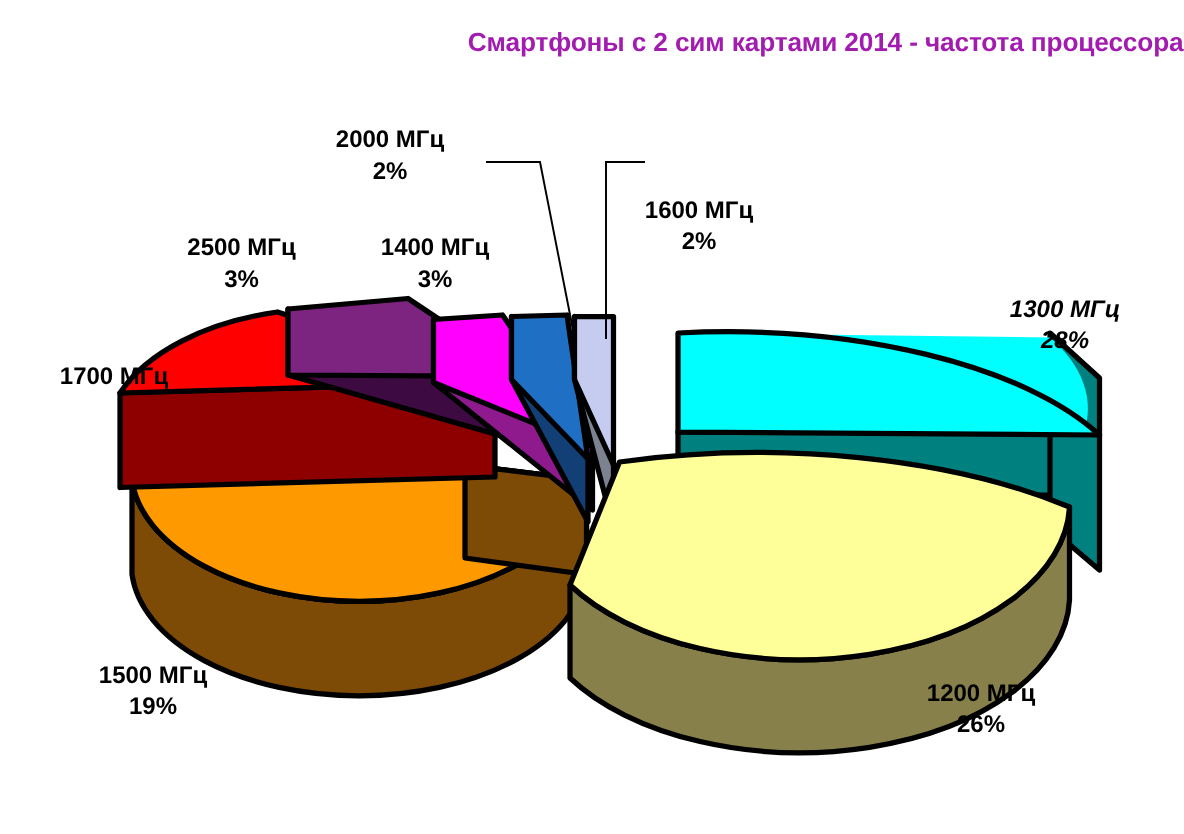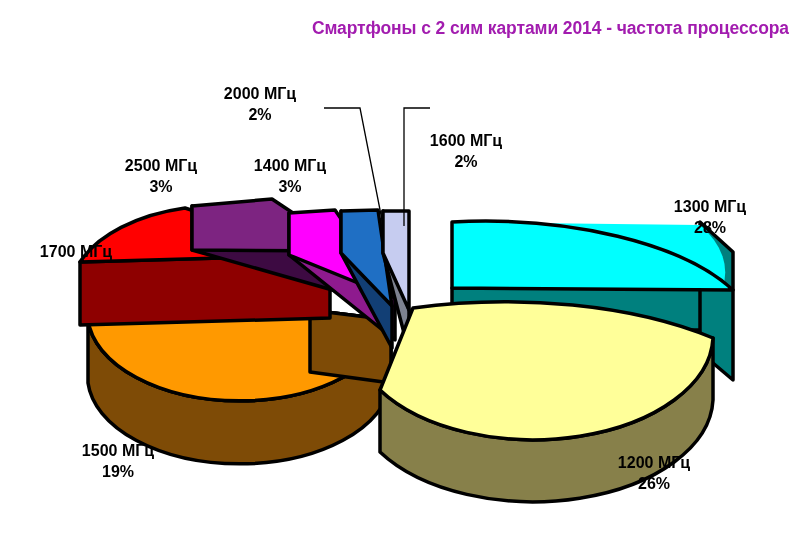--- a/index.html
+++ b/index.html
@@ -107,31 +107,31 @@
       </g>
 
     </g>
 
     <g fill="none" stroke="#000000" stroke-width="1.3">
       <path d="M 324,108 L 360,108 L 383,225"></path>
       <path d="M 404,226 L 404,108 L 430,108"></path>
     </g>
   </svg>
 
-  <div class="slice-label" style="left:644px; top:196px; width:132px;">
+  <div class="slice-label" style="left:644px; top:196px; width:132px;font-style:italic;">
     <span class="lbl-name">1300 МГц</span>
     <span class="lbl-pct">28%</span>
   </div>
 
   <div class="slice-label" style="left:588px; top:452px; width:132px;">
     <span class="lbl-name">1200 МГц</span>
     <span class="lbl-pct">26%</span>
   </div>
 
-  <div class="slice-label" style="left:52px; top:440px; width:132px;text-align:center;">
+  <div class="slice-label" style="left:36px; top:440px; width:132px;text-align:center;">
     <span class="lbl-name">1500 МГц</span>
     <span class="lbl-pct">19%</span>
   </div>
 
   <div class="slice-label" style="left:10px; top:229px; width:132px;margin-top:12px;">
     <span class="lbl-name">1700 МГц</span>
   </div>
 
   <div class="slice-label" style="left:95px; top:155px; width:132px;">
     <span class="lbl-name">2500 МГц</span>

